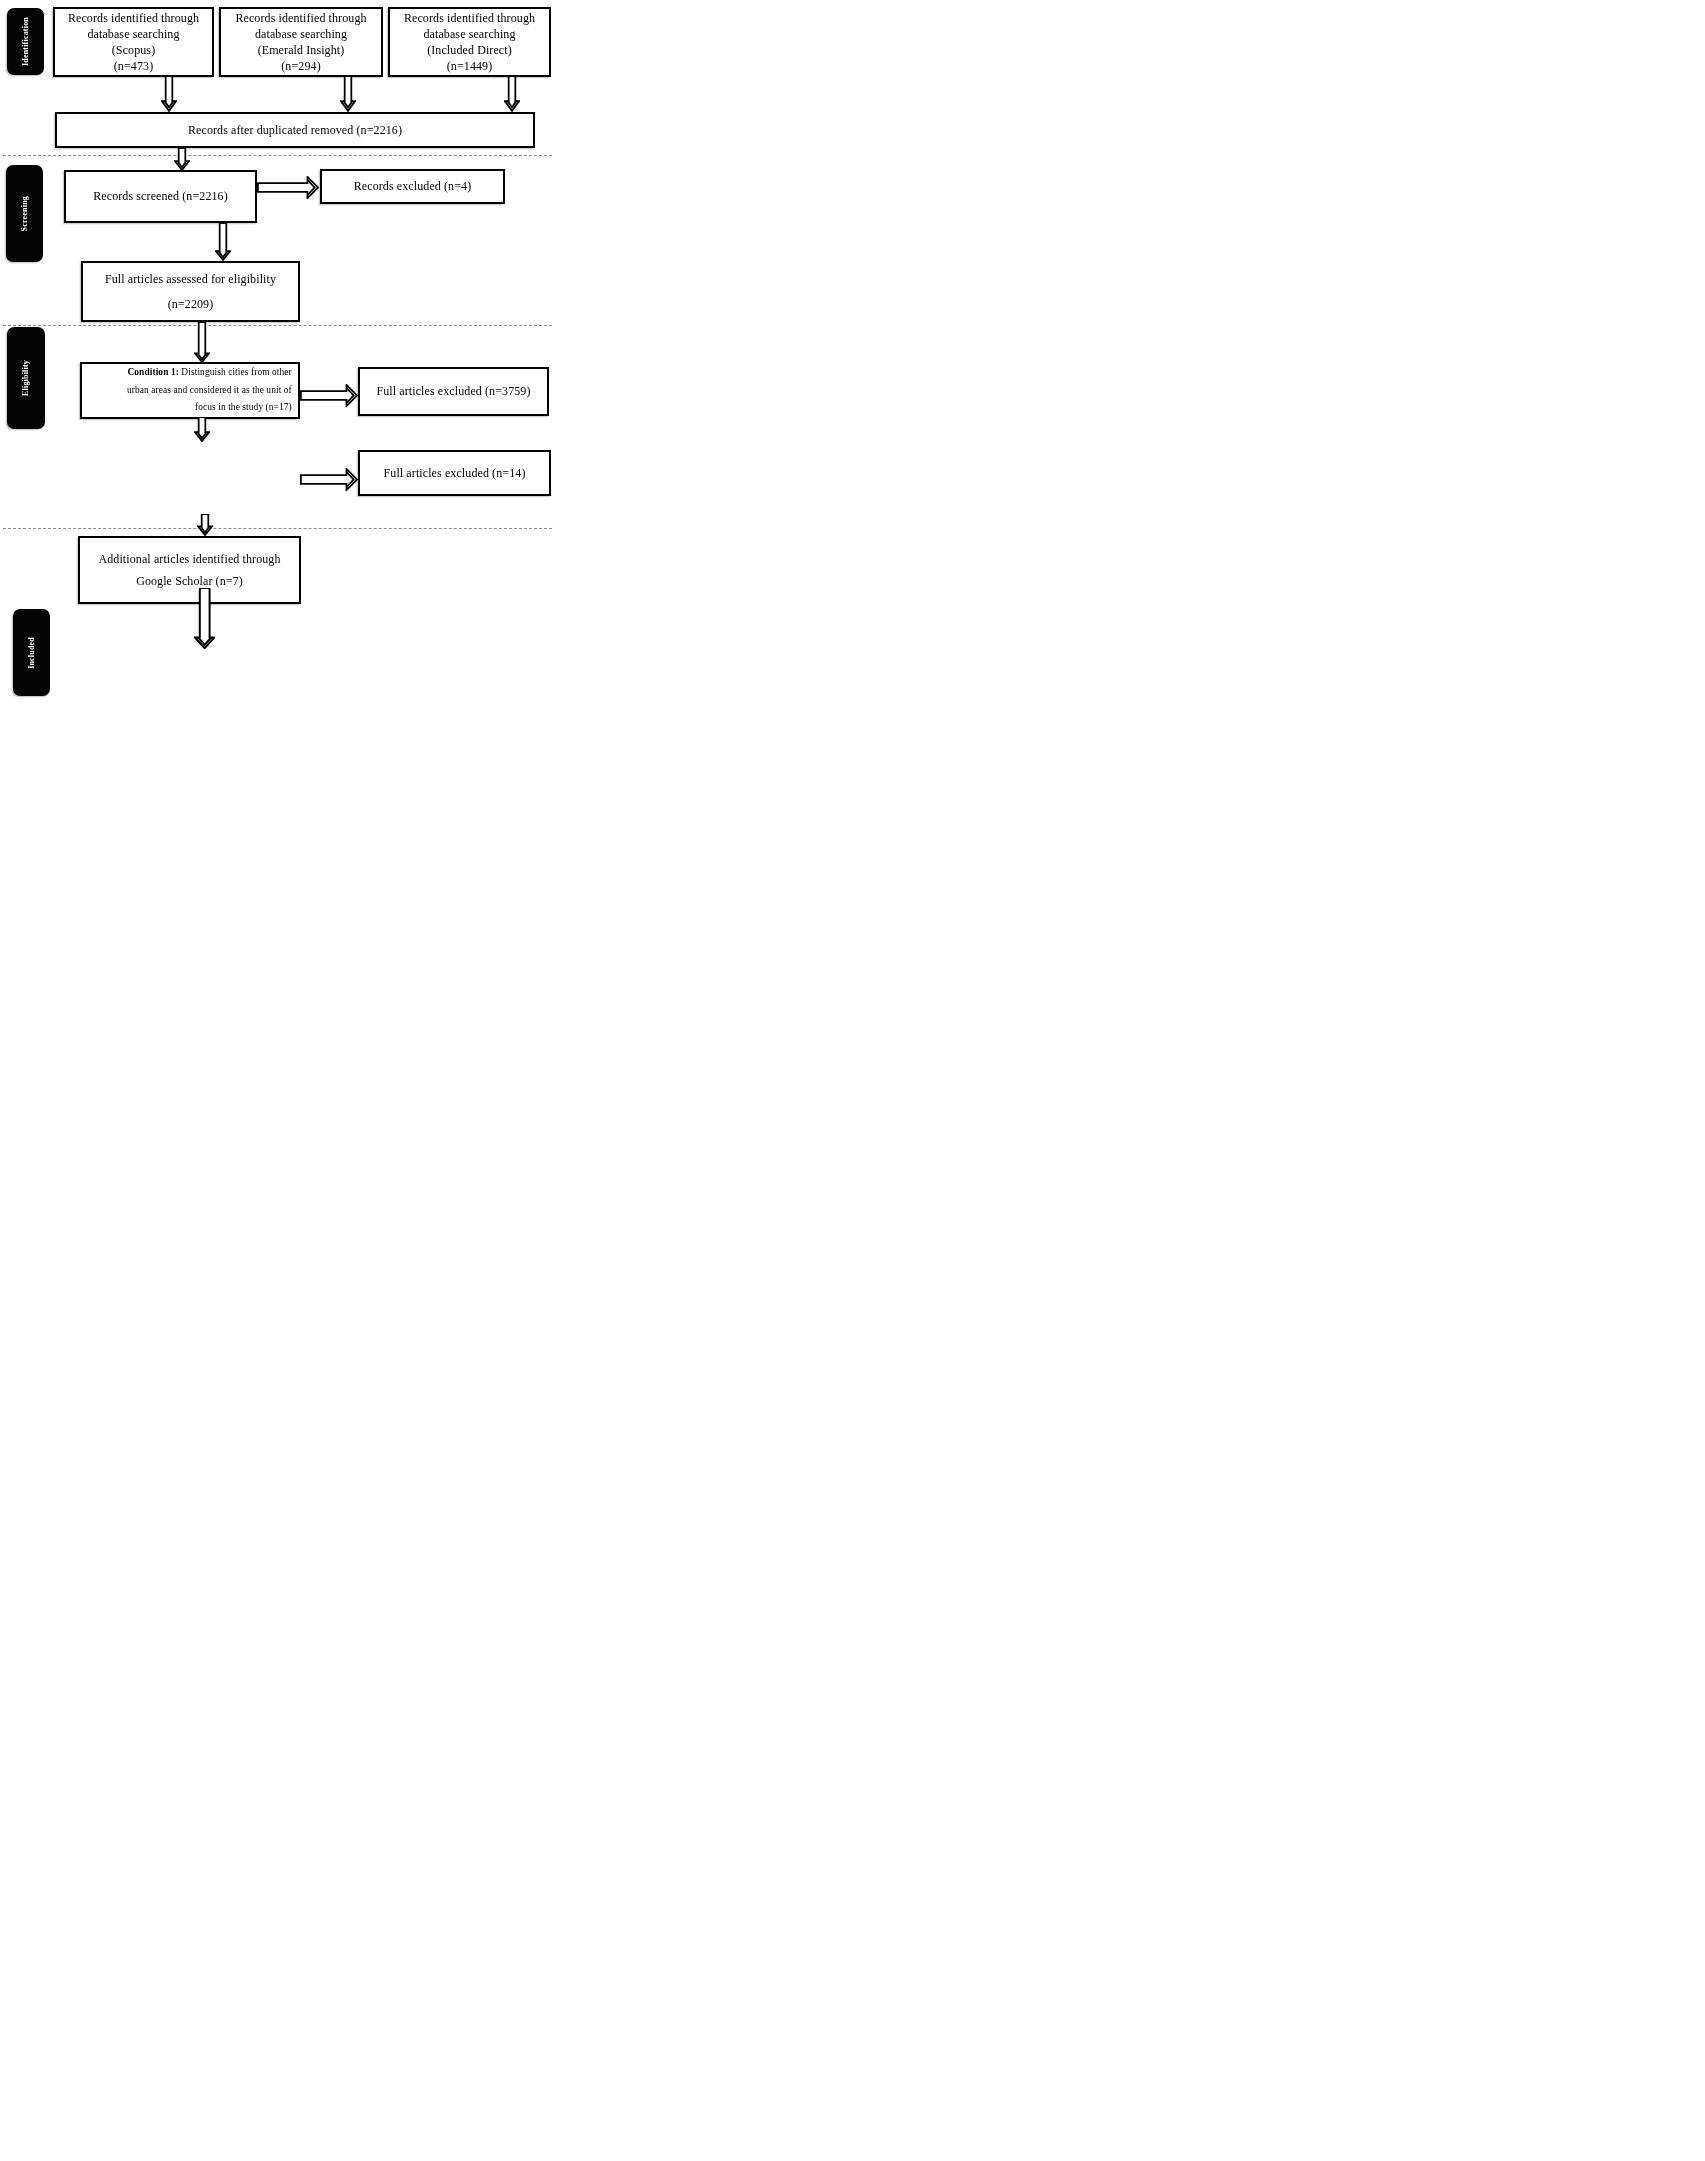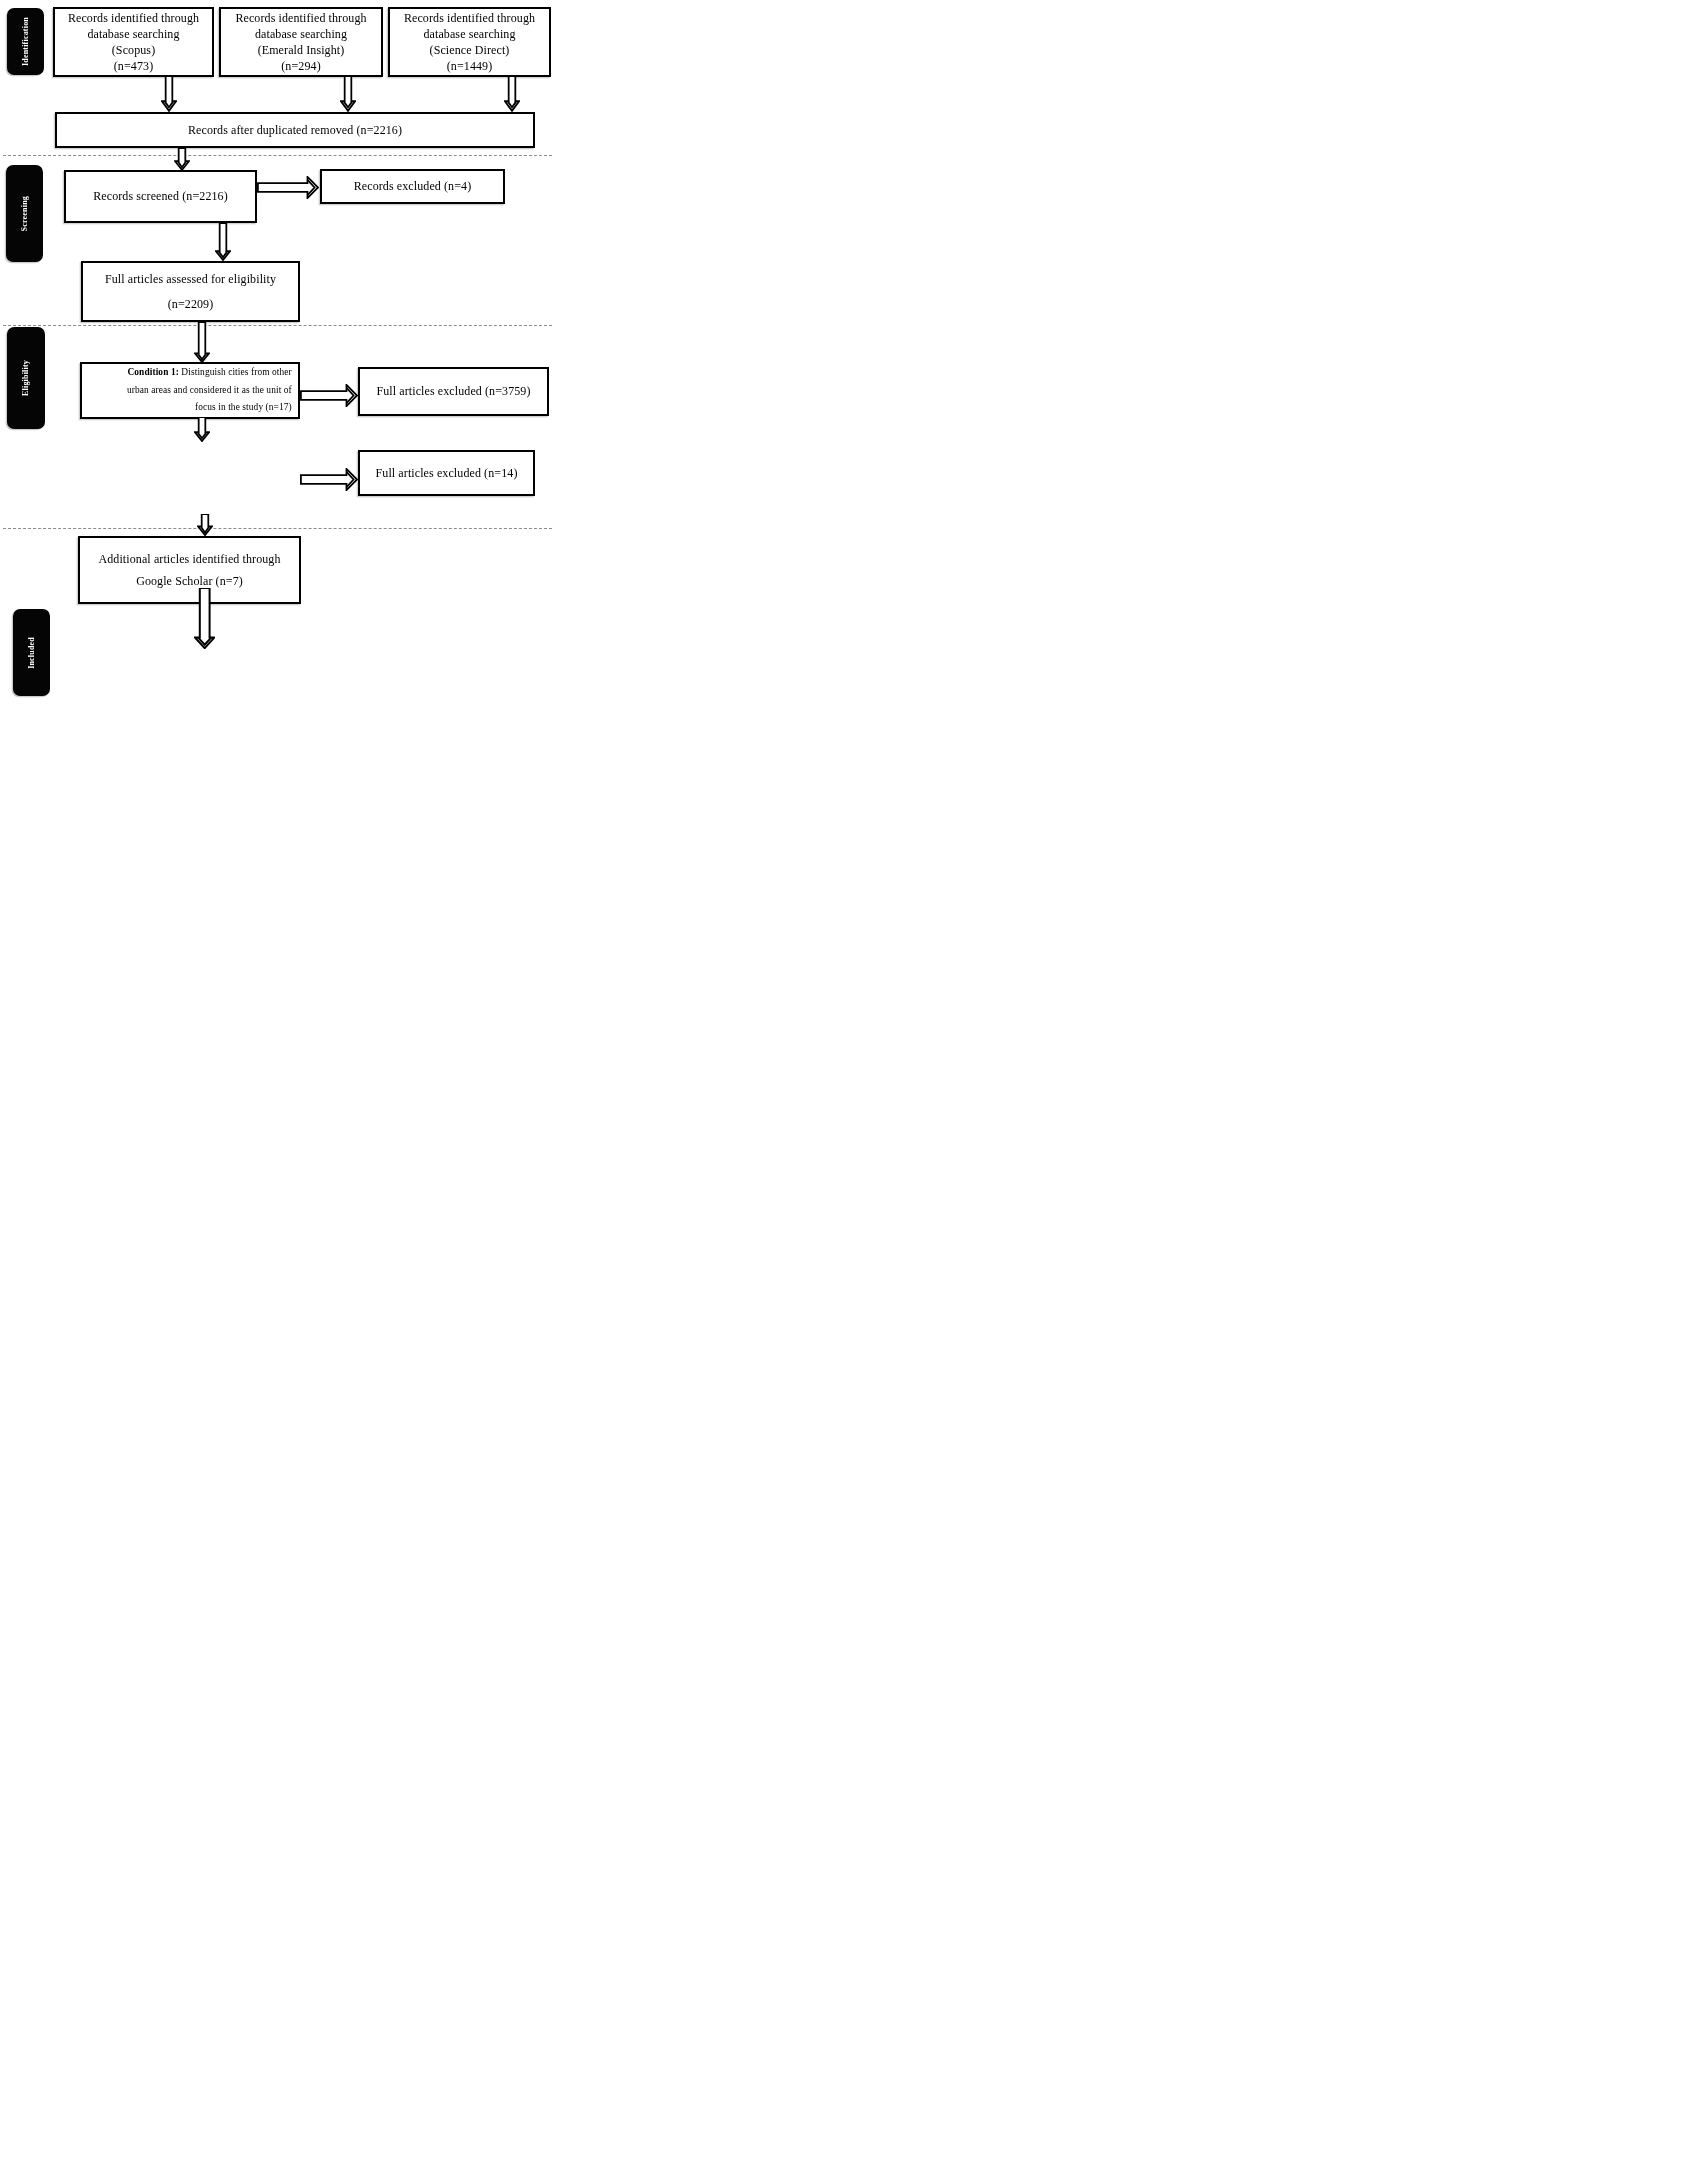--- a/index.html
+++ b/index.html
@@ -62,21 +62,21 @@
   </div>
   <div class="bx small-lh" style="left:219px;top:6.7px;width:164px;height:70px;">
     <div class="ln">Records identified through</div>
     <div class="ln">database searching</div>
     <div class="ln">(Emerald Insight)</div>
     <div class="ln">(n=294)</div>
   </div>
   <div class="bx small-lh" style="left:388px;top:6.7px;width:163px;height:70px;">
     <div class="ln">Records identified through</div>
     <div class="ln">database searching</div>
-    <div class="ln">(Science Direct)</div>
+    <div class="ln">(Included Direct)</div>
     <div class="ln">(n=1449)</div>
   </div>
 
   <div class="bx" style="left:55px;top:112px;width:480px;height:36px;">
     <div class="ln">Records after duplicated removed (n=2216)</div>
   </div>
 
   <div class="bx" style="left:64px;top:170px;width:193px;height:53px;">
     <div class="ln">Records screened (n=2216)</div>
   </div>
@@ -89,21 +89,21 @@
   </div>
 
   <div class="bx cond" style="left:80px;top:362px;width:220px;height:57px;line-height:17.4px;padding:0 6.2px;text-align:right;">
     <div class="ln"><b>Condition 1:</b><span> Distinguish cities from other</span></div>
     <div class="ln">urban areas and considered it as the unit of</div>
     <div class="ln">focus in the study (n=17)</div>
   </div>
   <div class="bx" style="left:358px;top:367px;width:191px;height:49px;">
     <div class="ln">Full articles excluded (n=3759)</div>
   </div>
-  <div class="bx" style="left:358px;top:450px;width:177px;height:46px;">
+  <div class="bx" style="left:358px;top:450px;width:193px;height:46px;">
     <div class="ln">Full articles excluded (n=14)</div>
   </div>
 
   <div class="bx" style="left:78px;top:536px;width:223px;height:68px;line-height:22px;">
     <div class="ln">Additional articles identified through</div>
     <div class="ln">Google Scholar (n=7)</div>
   </div>
 
   <div class="arr" style="left:161px;top:76px;">
     <svg width="16" height="36" viewBox="0 0 36 80">

